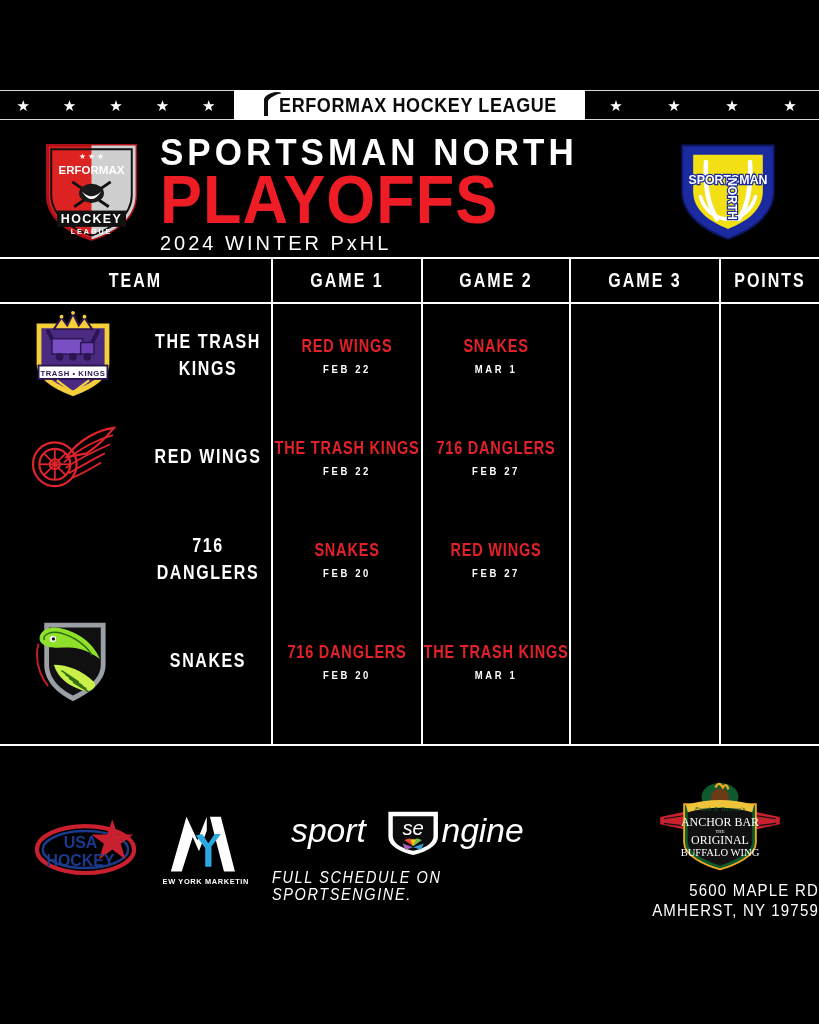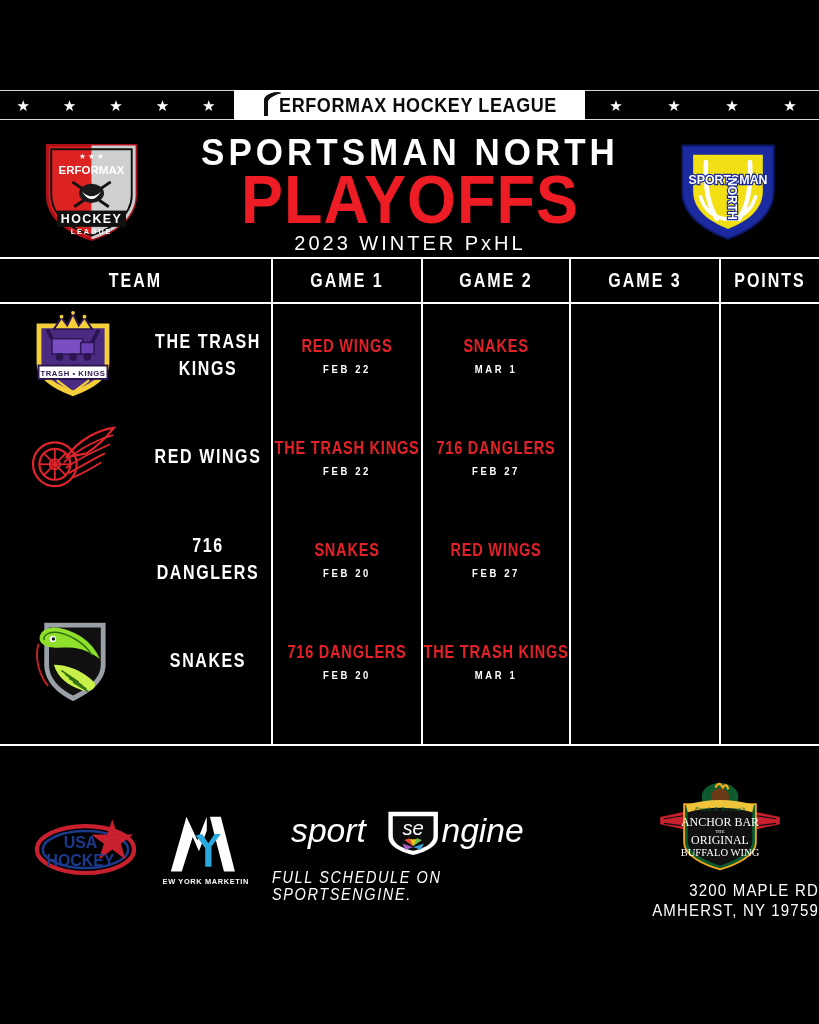--- a/index.html
+++ b/index.html
@@ -35,21 +35,21 @@
     letter-spacing:0.6px; font-family:"Liberation Sans", sans-serif;
     transform:scaleY(1.12); white-space:nowrap;
   }
 
   
   .title-block {
     position:absolute; top:122px; left:0; width:819px; height:134px;
   }
   .title-center {
     position:absolute; left:160px; width:500px; top:0;
-    text-align:center;
+    text-align:left;
   }
   .t-sportsman {
     color:#fff; font-weight:bold; font-size:35px; letter-spacing:4px;
     margin-top:10px; transform:scaleY(1.05);
   }
   .t-playoffs {
     color:#ee1c25; font-weight:bold; font-size:63px; letter-spacing:1px;
     line-height:0.95; margin-top:-2px; transform:scaleY(1.08);
   }
   .t-season {
@@ -178,21 +178,21 @@
       <ellipse cx="60" cy="64" rx="13" ry="10" fill="#1a1a1a"></ellipse>
       <path d="M50 62 Q60 78 70 62 Q60 72 50 62 Z" fill="#fff"></path>
       <rect x="24" y="82" width="72" height="17" fill="#111"></rect>
       <text x="60" y="95" font-size="13" font-weight="bold" fill="#fff" text-anchor="middle" font-family="Liberation Sans, sans-serif" letter-spacing="1.4">HOCKEY</text>
       <text x="60" y="106" font-size="7.5" font-weight="bold" fill="#fff" text-anchor="middle" font-family="Liberation Sans, sans-serif" letter-spacing="2">LEAGUE</text>
     </svg>
 
     <div class="title-center">
       <div class="t-sportsman">SPORTSMAN NORTH</div>
       <div class="t-playoffs">PLAYOFFS</div>
-      <div class="t-season">2023 WINTER PxHL</div>
+      <div class="t-season">2024 WINTER PxHL</div>
     </div>
 
     <svg class="logo-right" viewBox="0 0 120 120">
       <path d="M10 12 L110 12 L110 62 C110 90, 82 106, 60 114 C38 106, 10 90, 10 62 Z" fill="#1b2a9e" stroke="#0d1766" stroke-width="2"></path>
       <path d="M22 22 L98 22 L98 62 C98 84, 78 96, 60 103 C42 96, 22 84, 22 62 Z" fill="#f2e014"></path>
       <g stroke="#fff" stroke-width="5" fill="none" stroke-linecap="round">
         <path d="M36 30 Q34 72 48 92"></path>
         <path d="M84 30 Q86 72 72 92"></path>
       </g>
       <g stroke="#fff" stroke-width="4" fill="none" stroke-linecap="round">
@@ -412,18 +412,18 @@
         <path d="M36 24 L114 24 L114 66 C114 80, 92 90, 75 95 C58 90, 36 80, 36 66 Z" fill="#0c5a2e" stroke="#f0a81e" stroke-width="2"></path>
         <path d="M40 28 L110 28 L110 65 C110 77, 90 86, 75 91 C60 86, 40 77, 40 65 Z" fill="#111"></path>
         <path d="M38 25 Q75 14 112 25 L110 33 Q75 23 40 33 Z" fill="#f0c43a"></path>
         <text x="75" y="31.5" font-size="7.5" fill="#0c5a2e" text-anchor="middle" font-family="Liberation Serif, serif" font-style="italic">Frank &amp; Teressa's</text>
         <text x="75" y="48" font-size="13" fill="#fff" text-anchor="middle" font-family="Liberation Serif, serif">ANCHOR BAR</text>
         <text x="75" y="55" font-size="5" fill="#fff" text-anchor="middle" font-family="Liberation Serif, serif">THE</text>
         <text x="75" y="67" font-size="13" fill="#fff" text-anchor="middle" font-family="Liberation Serif, serif">ORIGINAL</text>
         <text x="75" y="80" font-size="11.5" fill="#fff" text-anchor="middle" font-family="Liberation Serif, serif">BUFFALO WING</text>
       </svg>
       <div class="addr">
-        <div>3200 MAPLE RD</div>
+        <div>5600 MAPLE RD</div>
         <div>AMHERST, NY 19759</div>
       </div>
     </div>
   </div>
 </div>
 
 </body></html>

